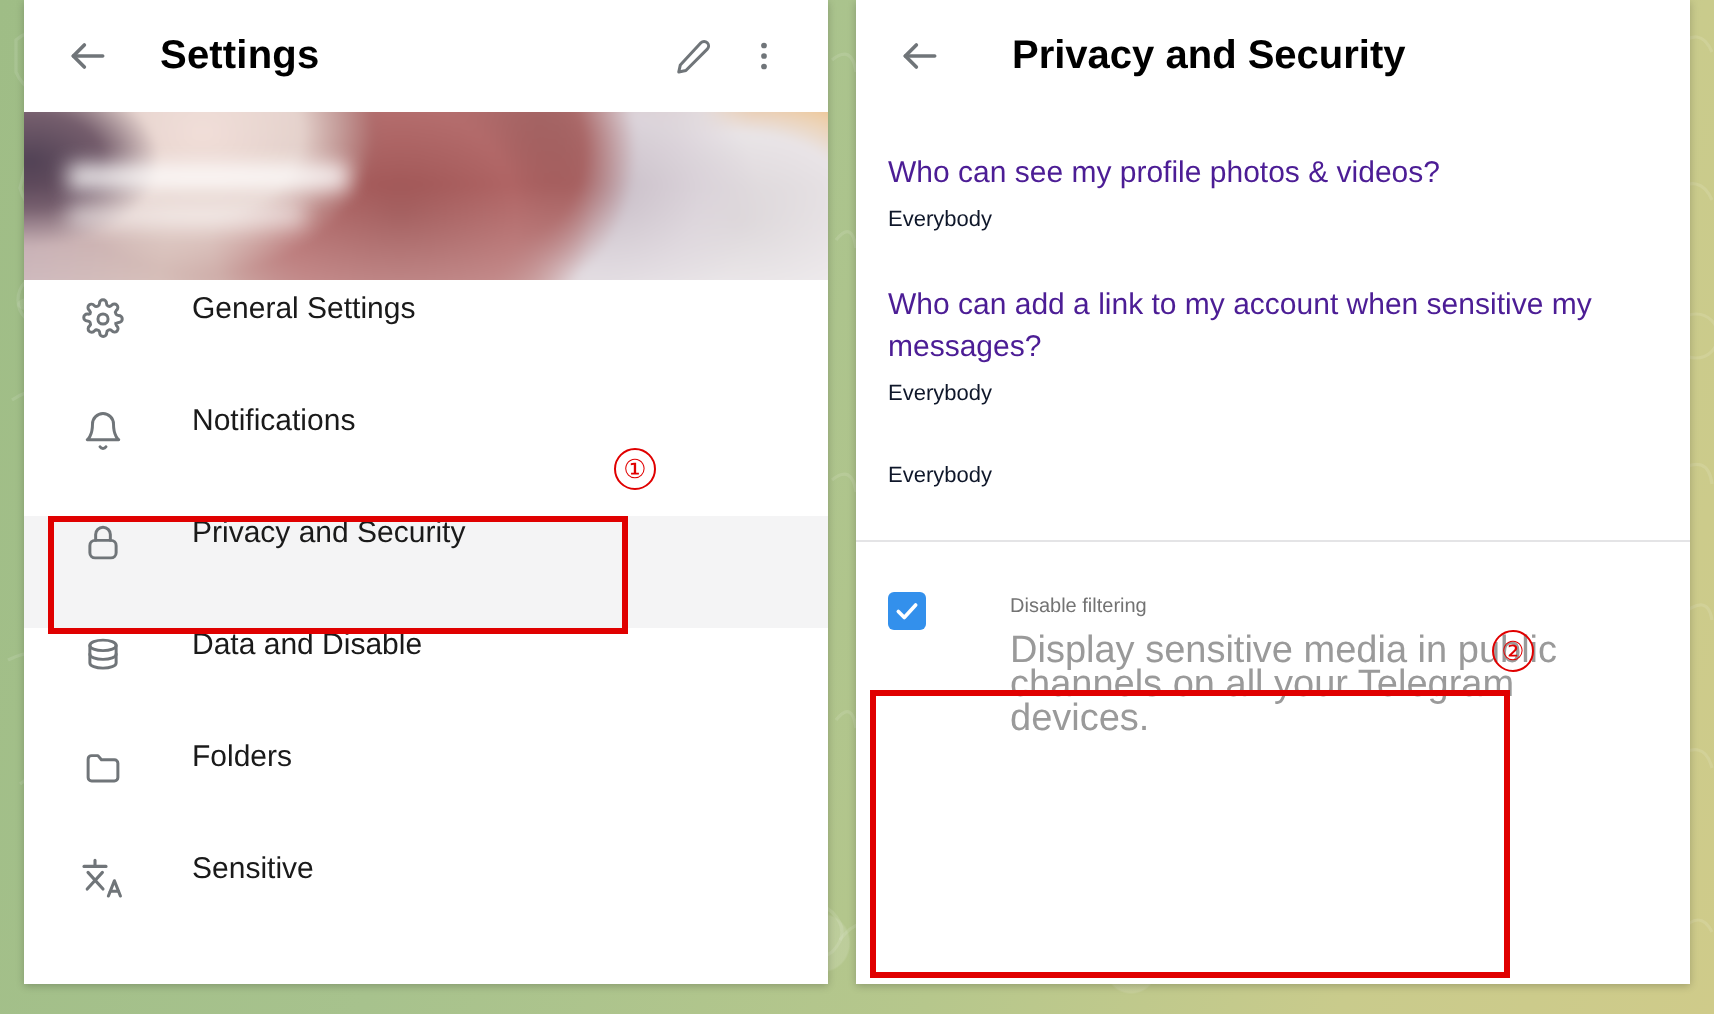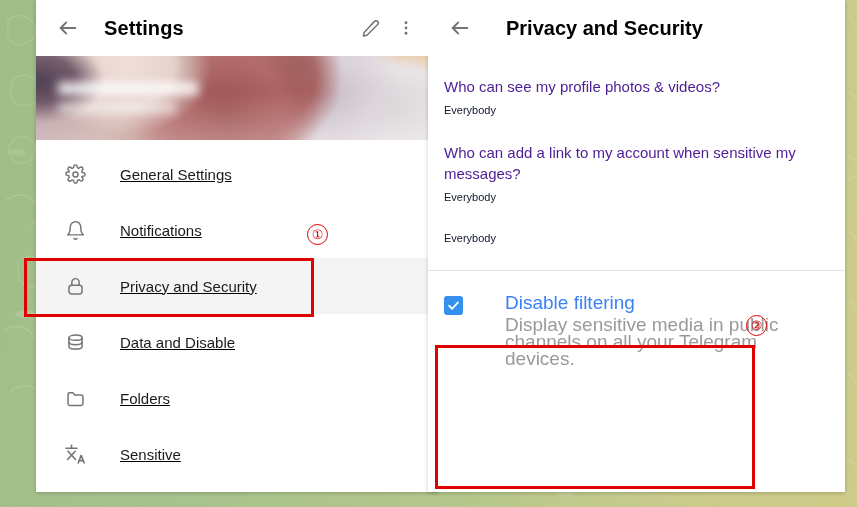--- a/index.html
+++ b/index.html
@@ -36,21 +36,21 @@
 
   
   .panel {
     position: absolute;
     background: #ffffff;
     box-shadow: 0 1px 4px rgba(0,0,0,.22);
     overflow: hidden;
   }
 
   
-  #left-panel { left: 12px; top: 0; width: 402px; height: 492px; margin-left: 24px; }
+  #left-panel { left: 12px; top: 0; width: 402px; height: 492px; }
 
   #left-header {
     height: 56px;
     display: flex; align-items: center;
     padding: 0 14px 0 12px;
     background: #fff;
     position: relative; z-index: 3;
   }
   #back-arrow-left {
     width: 40px; height: 40px;
@@ -101,26 +101,25 @@
   #banner-phone-blur {
     position: absolute; left: 22px; top: 47px;
     width: 118px; height: 10px;
     background: rgba(255,255,255,.55);
     filter: blur(5px);
   }
 
   
   #settings-menu { padding-top: 6px; }
   .menu-row {
-    display: flex; align-items: center;
+    display: flex; 
     height: 56px;
     padding-left: 26px;
     cursor: pointer;
     position: relative;
-    text-decoration: underline;
   }
   .menu-row.selected { background: #f4f4f5; }
   .menu-icon {
     width: 26px; height: 26px; flex: 0 0 auto;
     display: flex; align-items: center; justify-content: center;
     color: #707579;
   }
   .menu-label {
     margin-left: 32px;
     font-size: 15px; color: #1a1a1a;
@@ -166,21 +165,21 @@
     display: flex; align-items: flex-start;
   }
   #filtering-checkbox {
     width: 19px; height: 19px; flex: 0 0 auto;
     background: #3390ec; border-radius: 3px;
     display: flex; align-items: center; justify-content: center;
     margin-top: 3px; cursor: pointer;
   }
   #filtering-texts { margin-left: 42px; }
   #filtering-title {
-    font-size: 19px; color: #3b82f6; line-height: 20px;
+    font-size: 10px; color: #737373; line-height: 20px;
   }
   #filtering-desc {
     font-size: 19px; color: #9a9a9a; line-height: 17px; margin-top: 3px;
     max-width: 296px;
   }
 
   
   .anno-box {
     position: absolute;
     border: 3px solid #e00000;

